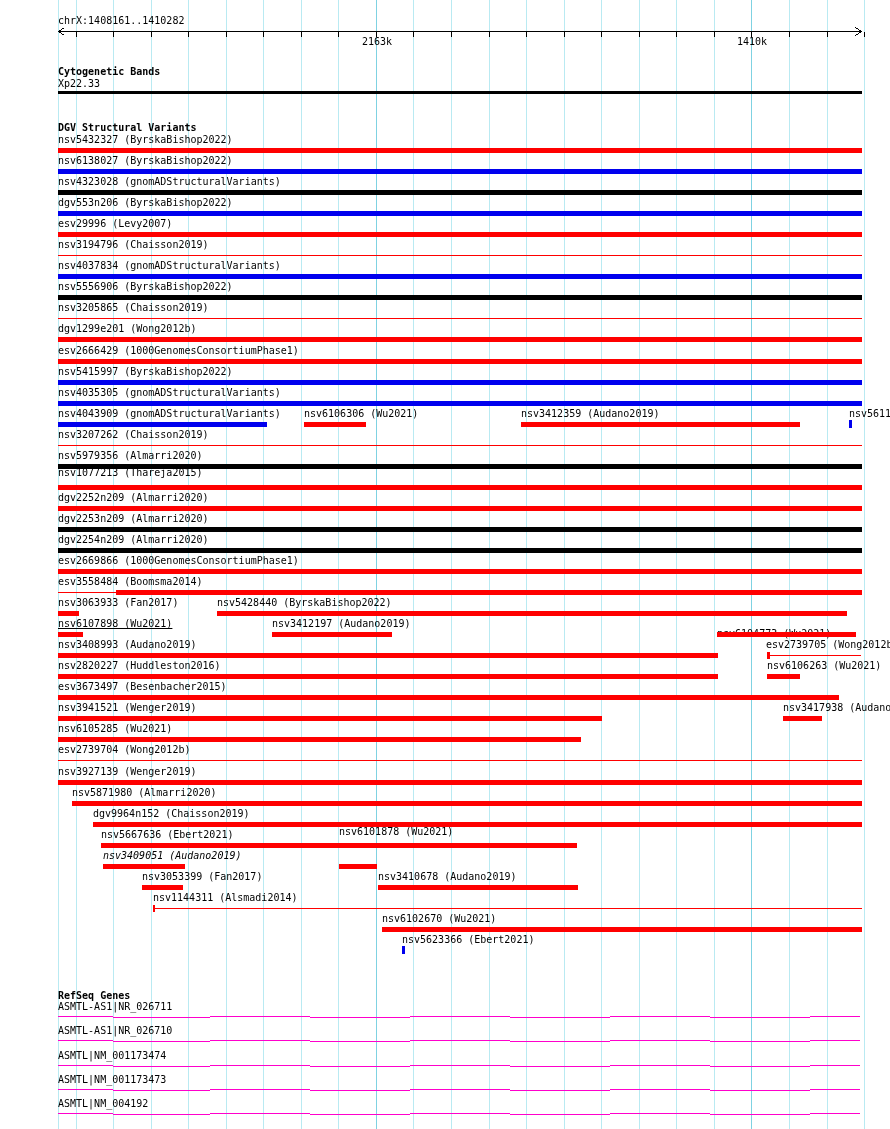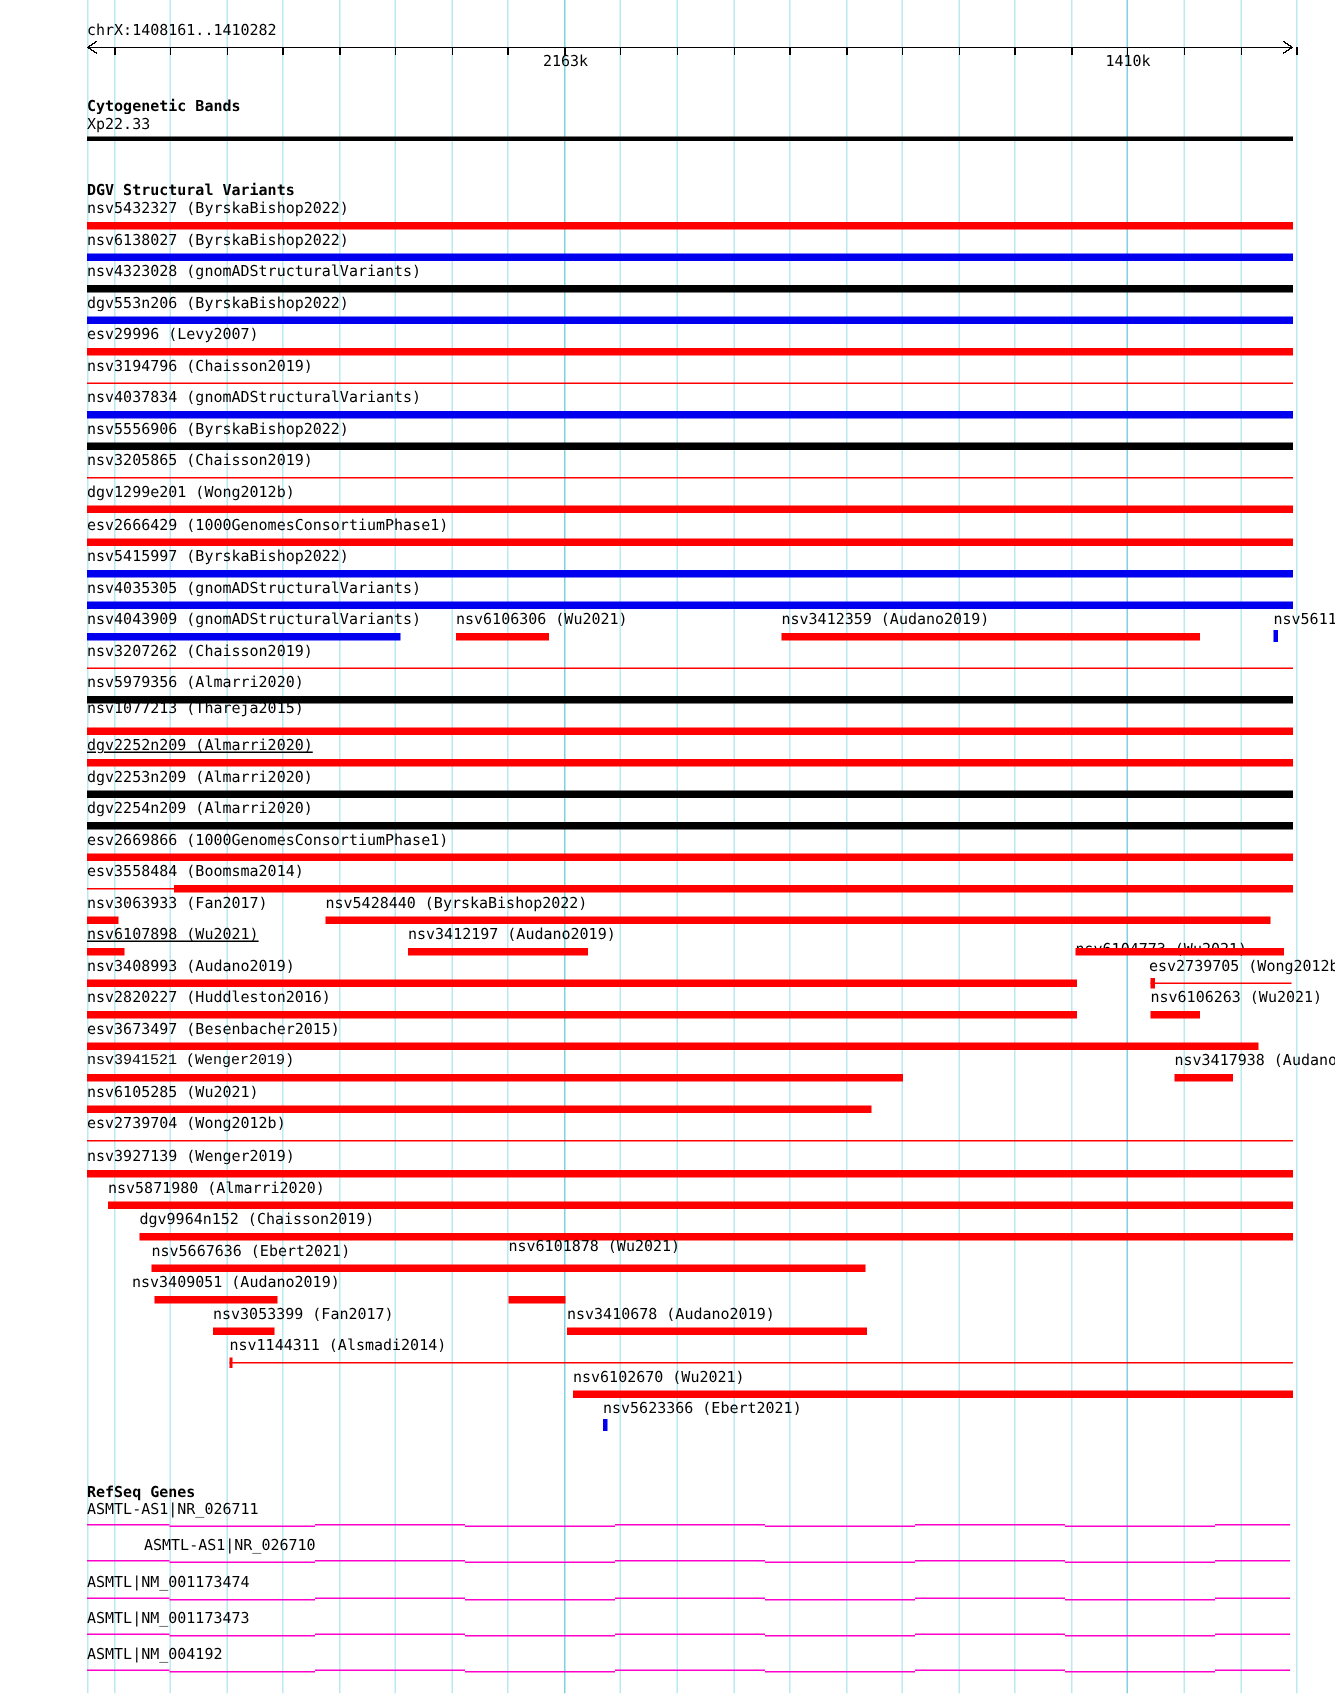--- a/index.html
+++ b/index.html
@@ -119,21 +119,21 @@
     <div class="bar" style="left: 58px; background: rgb(0, 0, 238); top: 422px; height: 5px; width: 209px;"></div>
     <div class="bar" style="left: 304px; background: rgb(255, 0, 0); top: 422px; height: 5px; width: 62px;"></div>
     <div class="bar" style="left: 521px; background: rgb(255, 0, 0); top: 422px; height: 5px; width: 279px;"></div>
     <div class="bar" style="left: 849px; background: rgb(0, 0, 238); top: 420px; height: 8px; width: 3px;"></div>
     <div class="abs" style="left: 58px; top: 429px;">nsv3207262 (Chaisson2019)</div>
     <div class="bar" style="left: 58px; background: rgb(255, 0, 0); top: 445px; height: 1px; width: 804px;"></div>
     <div class="abs" style="left: 58px; top: 450px;">nsv5979356 (Almarri2020)</div>
     <div class="bar" style="left: 58px; background: rgb(0, 0, 0); top: 464px; height: 5px; width: 804px;"></div>
     <div class="abs" style="left: 58px; top: 467px;">nsv1077213 (Thareja2015)</div>
     <div class="bar" style="left: 58px; background: rgb(255, 0, 0); top: 485px; height: 5px; width: 804px;"></div>
-    <div class="abs" style="left: 58px; top: 492px; text-decoration: underline;">dgv2252n209 (Almarri2020)</div>
+    <div class="abs" style="left: 58px; top: 492px;">dgv2252n209 (Almarri2020)</div>
     <div class="bar" style="left: 58px; background: rgb(255, 0, 0); top: 506px; height: 5px; width: 804px;"></div>
     <div class="abs" style="left: 58px; top: 513px;">dgv2253n209 (Almarri2020)</div>
     <div class="bar" style="left: 58px; background: rgb(0, 0, 0); top: 527px; height: 5px; width: 804px;"></div>
     <div class="abs" style="left: 58px; top: 534px;">dgv2254n209 (Almarri2020)</div>
     <div class="bar" style="left: 58px; background: rgb(0, 0, 0); top: 548px; height: 5px; width: 804px;"></div>
     <div class="abs" style="left: 58px; top: 555px;">esv2669866 (1000GenomesConsortiumPhase1)</div>
     <div class="bar" style="left: 58px; background: rgb(255, 0, 0); top: 569px; height: 5px; width: 804px;"></div>
     <div class="abs" style="left: 58px; top: 576px;">esv3558484 (Boomsma2014)</div>
     <div class="bar" style="left: 58px; background: rgb(255, 0, 0); top: 592px; height: 1px; width: 58px;"></div>
     <div class="bar" style="left: 116px; background: rgb(255, 0, 0); top: 590px; height: 5px; width: 746px;"></div>
@@ -151,37 +151,37 @@
     <div class="abs" style="left: 766px; top: 639px;">esv2739705 (Wong2012b)</div>
     <div class="bar" style="left: 58px; background: rgb(255, 0, 0); top: 653px; height: 5px; width: 660px;"></div>
     <div class="bar" style="left: 767px; background: rgb(255, 0, 0); top: 652px; height: 7px; width: 3px;"></div>
     <div class="bar" style="left: 767px; background: rgb(255, 0, 0); top: 655px; height: 1px; width: 94px;"></div>
     <div class="abs" style="left: 58px; top: 660px;">nsv2820227 (Huddleston2016)</div>
     <div class="abs" style="left: 767px; top: 660px;">nsv6106263 (Wu2021)</div>
     <div class="bar" style="left: 58px; background: rgb(255, 0, 0); top: 674px; height: 5px; width: 660px;"></div>
     <div class="bar" style="left: 767px; background: rgb(255, 0, 0); top: 674px; height: 5px; width: 33px;"></div>
     <div class="abs" style="left: 58px; top: 681px; text-align: right;">esv3673497 (Besenbacher2015)</div>
     <div class="bar" style="left: 58px; background: rgb(255, 0, 0); top: 695px; height: 5px; width: 781px;"></div>
-    <div class="abs" style="left: 58px; top: 702px; font-family: Liberation Mono, monospace;">nsv3941521 (Wenger2019)</div>
+    <div class="abs" style="left: 58px; top: 702px;">nsv3941521 (Wenger2019)</div>
     <div class="abs" style="left: 783px; top: 702px;">nsv3417938 (Audano2019)</div>
     <div class="bar" style="left: 58px; background: rgb(255, 0, 0); top: 716px; height: 5px; width: 544px;"></div>
     <div class="bar" style="left: 783px; background: rgb(255, 0, 0); top: 716px; height: 5px; width: 39px;"></div>
     <div class="abs" style="left: 58px; top: 723px;">nsv6105285 (Wu2021)</div>
     <div class="bar" style="left: 58px; background: rgb(255, 0, 0); top: 737px; height: 5px; width: 523px;"></div>
     <div class="abs" style="left: 58px; top: 744px;">esv2739704 (Wong2012b)</div>
     <div class="bar" style="left: 58px; background: rgb(255, 0, 0); top: 760px; height: 1px; width: 804px;"></div>
     <div class="abs" style="left: 58px; top: 766px;">nsv3927139 (Wenger2019)</div>
     <div class="bar" style="left: 58px; background: rgb(255, 0, 0); top: 780px; height: 5px; width: 804px;"></div>
     <div class="abs" style="left: 72px; top: 787px;">nsv5871980 (Almarri2020)</div>
     <div class="bar" style="left: 72px; background: rgb(255, 0, 0); top: 801px; height: 5px; width: 790px;"></div>
     <div class="abs" style="left: 93px; top: 808px;">dgv9964n152 (Chaisson2019)</div>
     <div class="bar" style="left: 93px; background: rgb(255, 0, 0); top: 822px; height: 5px; width: 769px;"></div>
     <div class="abs" style="left: 101px; top: 829px; text-align: right;">nsv5667636 (Ebert2021)</div>
     <div class="bar" style="left: 101px; background: rgb(255, 0, 0); top: 843px; height: 5px; width: 476px;"></div>
-    <div class="abs" style="left: 88px; top: 850px;">nsv3409051 (Audano2019)</div>
+    <div class="abs" style="left: 103px; top: 850px; font-style: italic;">nsv3409051 (Audano2019)</div>
     <div class="abs" style="left: 339px; top: 826px;">nsv6101878 (Wu2021)</div>
     <div class="bar" style="left: 103px; background: rgb(255, 0, 0); top: 864px; height: 5px; width: 82px;"></div>
     <div class="bar" style="left: 339px; background: rgb(255, 0, 0); top: 864px; height: 5px; width: 38px;"></div>
     <div class="abs" style="left: 142px; top: 871px;">nsv3053399 (Fan2017)</div>
     <div class="abs" style="left: 378px; top: 871px;">nsv3410678 (Audano2019)</div>
     <div class="bar" style="left: 142px; background: rgb(255, 0, 0); top: 885px; height: 5px; width: 41px;"></div>
     <div class="bar" style="left: 378px; background: rgb(255, 0, 0); top: 885px; height: 5px; width: 200px;"></div>
     <div class="abs" style="left: 153px; top: 892px;">nsv1144311 (Alsmadi2014)</div>
     <div class="bar" style="left: 153px; background: rgb(255, 0, 0); top: 905px; height: 7px; width: 2px;"></div>
     <div class="bar" style="left: 153px; background: rgb(255, 0, 0); top: 908px; height: 1px; width: 709px;"></div>
@@ -196,21 +196,21 @@
     <div class="abs" style="left: 58px; top: 1001px;">ASMTL-AS1|NR_026711</div>
     <div class="bar" style="left: 58px; width: 55px; top: 1016px; height: 1px; background: rgb(255, 0, 204);"></div>
     <div class="bar" style="left: 113px; width: 97px; top: 1017px; height: 1px; background: rgb(255, 0, 204);"></div>
     <div class="bar" style="left: 210px; width: 100px; top: 1016px; height: 1px; background: rgb(255, 0, 204);"></div>
     <div class="bar" style="left: 310px; width: 100px; top: 1017px; height: 1px; background: rgb(255, 0, 204);"></div>
     <div class="bar" style="left: 410px; width: 100px; top: 1016px; height: 1px; background: rgb(255, 0, 204);"></div>
     <div class="bar" style="left: 510px; width: 100px; top: 1017px; height: 1px; background: rgb(255, 0, 204);"></div>
     <div class="bar" style="left: 610px; width: 100px; top: 1016px; height: 1px; background: rgb(255, 0, 204);"></div>
     <div class="bar" style="left: 710px; width: 100px; top: 1017px; height: 1px; background: rgb(255, 0, 204);"></div>
     <div class="bar" style="left: 810px; width: 50px; top: 1016px; height: 1px; background: rgb(255, 0, 204);"></div>
-    <div class="abs" style="left: 58px; top: 1025px; margin-left: 38px;">ASMTL-AS1|NR_026710</div>
+    <div class="abs" style="left: 58px; top: 1025px;">ASMTL-AS1|NR_026710</div>
     <div class="bar" style="left: 58px; width: 55px; top: 1040px; height: 1px; background: rgb(255, 0, 204);"></div>
     <div class="bar" style="left: 113px; width: 97px; top: 1041px; height: 1px; background: rgb(255, 0, 204);"></div>
     <div class="bar" style="left: 210px; width: 100px; top: 1040px; height: 1px; background: rgb(255, 0, 204);"></div>
     <div class="bar" style="left: 310px; width: 100px; top: 1041px; height: 1px; background: rgb(255, 0, 204);"></div>
     <div class="bar" style="left: 410px; width: 100px; top: 1040px; height: 1px; background: rgb(255, 0, 204);"></div>
     <div class="bar" style="left: 510px; width: 100px; top: 1041px; height: 1px; background: rgb(255, 0, 204);"></div>
     <div class="bar" style="left: 610px; width: 100px; top: 1040px; height: 1px; background: rgb(255, 0, 204);"></div>
     <div class="bar" style="left: 710px; width: 100px; top: 1041px; height: 1px; background: rgb(255, 0, 204);"></div>
     <div class="bar" style="left: 810px; width: 50px; top: 1040px; height: 1px; background: rgb(255, 0, 204);"></div>
     <div class="abs" style="left: 58px; top: 1050px;">ASMTL|NM_001173474</div>

